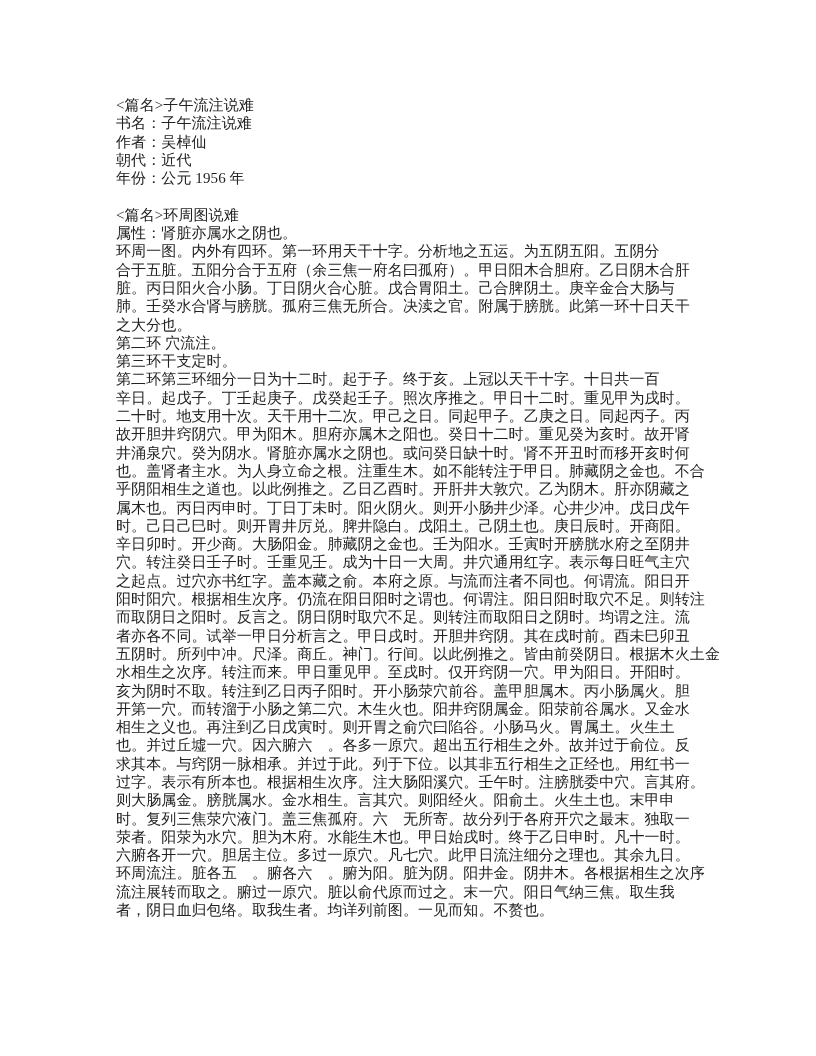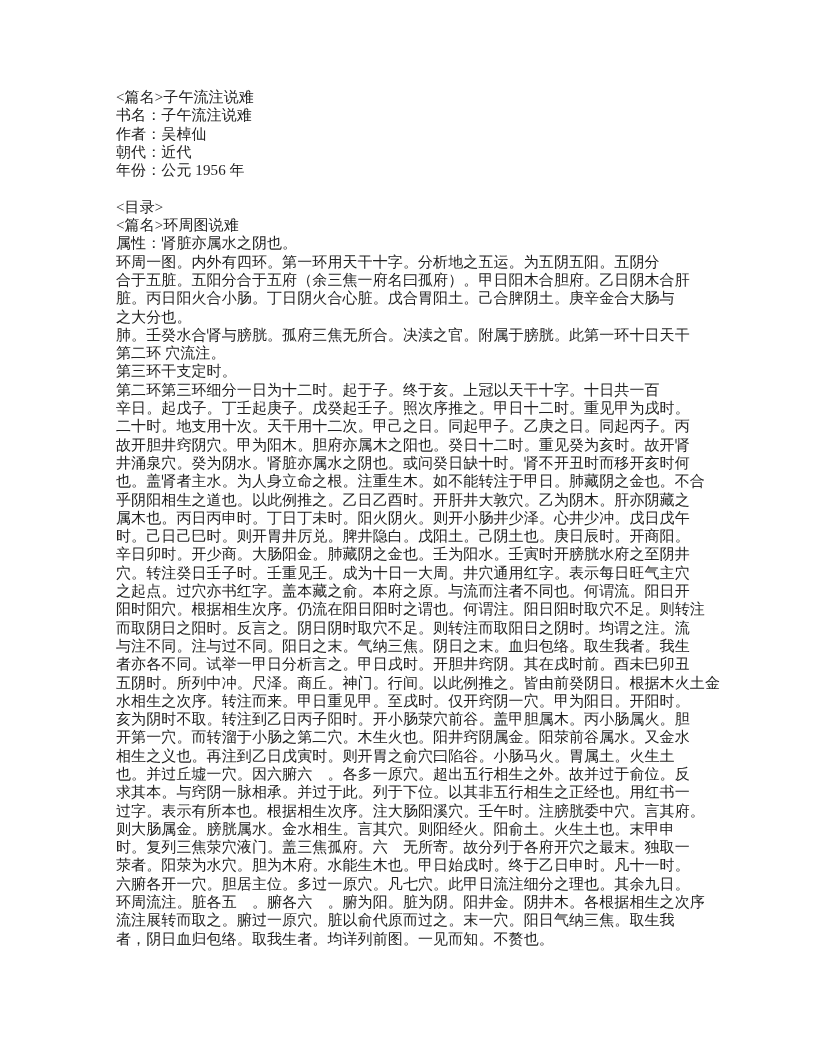--- a/index.html
+++ b/index.html
@@ -10,21 +10,21 @@
   .page {
     position: relative;
     width: 816px;
     height: 1056px;
     background: #ffffff;
     overflow: hidden;
     box-sizing: border-box;
   }
   .content {
     position: absolute;
-    top: 88px;
+    top: 96px;
     left: 116px;
     right: 100px;
     color: #222222;
     font-family: "Liberation Serif", "DejaVu Serif", serif;
     font-size: 15px;
     line-height: 18.3px;
     letter-spacing: 0.1px;
   }
   .line {
     white-space: pre;
@@ -44,45 +44,43 @@
       <div class="line">&lt;篇名&gt;子午流注说难</div>
       <div class="line">书名：子午流注说难</div>
       <div class="line">作者：吴棹仙</div>
       <div class="line">朝代：近代</div>
       <div class="line">年份：公元 1956 年</div>
     </section>
 
     <div class="spacer"></div>
 
     <section>
-        <div class="line">&lt;目录&gt;</div>
         <div class="line">&lt;篇名&gt;环周图说难</div>
         <div class="line">属性：肾脏亦属水之阴也。</div>
         <div class="line">环周一图。内外有四环。第一环用天干十字。分析地之五运。为五阴五阳。五阴分</div>
         <div class="line">合于五脏。五阳分合于五府（余三焦一府名曰孤府）。甲日阳木合胆府。乙日阴木合肝</div>
         <div class="line">脏。丙日阳火合小肠。丁日阴火合心脏。戊合胃阳土。己合脾阴土。庚辛金合大肠与</div>
+        <div class="line">肺。壬癸水合肾与膀胱。孤府三焦无所合。决渎之官。附属于膀胱。此第一环十日天干</div>
         <div class="line">之大分也。</div>
-        <div class="line">肺。壬癸水合肾与膀胱。孤府三焦无所合。决渎之官。附属于膀胱。此第一环十日天干</div>
         <div class="line">第二环 穴流注。</div>
         <div class="line">第三环干支定时。</div>
         <div class="line">第二环第三环细分一日为十二时。起于子。终于亥。上冠以天干十字。十日共一百</div>
         <div class="line">辛日。起戊子。丁壬起庚子。戊癸起壬子。照次序推之。甲日十二时。重见甲为戌时。</div>
         <div class="line">二十时。地支用十次。天干用十二次。甲己之日。同起甲子。乙庚之日。同起丙子。丙</div>
         <div class="line">故开胆井窍阴穴。甲为阳木。胆府亦属木之阳也。癸日十二时。重见癸为亥时。故开肾</div>
         <div class="line">井涌泉穴。癸为阴水。肾脏亦属水之阴也。或问癸日缺十时。肾不开丑时而移开亥时何</div>
         <div class="line">也。盖肾者主水。为人身立命之根。注重生木。如不能转注于甲日。肺藏阴之金也。不合</div>
         <div class="line">乎阴阳相生之道也。以此例推之。乙日乙酉时。开肝井大敦穴。乙为阴木。肝亦阴藏之</div>
         <div class="line">属木也。丙日丙申时。丁日丁未时。阳火阴火。则开小肠井少泽。心井少冲。戊日戊午</div>
         <div class="line">时。己日己巳时。则开胃井厉兑。脾井隐白。戊阳土。己阴土也。庚日辰时。开商阳。</div>
         <div class="line">辛日卯时。开少商。大肠阳金。肺藏阴之金也。壬为阳水。壬寅时开膀胱水府之至阴井</div>
         <div class="line">穴。转注癸日壬子时。壬重见壬。成为十日一大周。井穴通用红字。表示每日旺气主穴</div>
         <div class="line">之起点。过穴亦书红字。盖本藏之俞。本府之原。与流而注者不同也。何谓流。阳日开</div>
         <div class="line">阳时阳穴。根据相生次序。仍流在阳日阳时之谓也。何谓注。阳日阳时取穴不足。则转注</div>
         <div class="line">而取阴日之阳时。反言之。阴日阴时取穴不足。则转注而取阳日之阴时。均谓之注。流</div>
-        <div class="line">与注不同。注与过不同。阳日之末。气纳三焦。阴日之末。血归包络。取生我者。我生</div>
         <div class="line">者亦各不同。试举一甲日分析言之。甲日戌时。开胆井窍阴。其在戌时前。酉未巳卯丑</div>
         <div class="line">五阴时。所列中冲。尺泽。商丘。神门。行间。以此例推之。皆由前癸阴日。根据木火土金</div>
         <div class="line">水相生之次序。转注而来。甲日重见甲。至戌时。仅开窍阴一穴。甲为阳日。开阳时。</div>
         <div class="line">亥为阴时不取。转注到乙日丙子阳时。开小肠荥穴前谷。盖甲胆属木。丙小肠属火。胆</div>
         <div class="line">开第一穴。而转溜于小肠之第二穴。木生火也。阳井窍阴属金。阳荥前谷属水。又金水</div>
         <div class="line">相生之义也。再注到乙日戊寅时。则开胃之俞穴曰陷谷。小肠马火。胃属土。火生土</div>
         <div class="line">也。并过丘墟一穴。因六腑六　。各多一原穴。超出五行相生之外。故并过于俞位。反</div>
         <div class="line">求其本。与窍阴一脉相承。并过于此。列于下位。以其非五行相生之正经也。用红书一</div>
         <div class="line">过字。表示有所本也。根据相生次序。注大肠阳溪穴。壬午时。注膀胱委中穴。言其府。</div>
         <div class="line">则大肠属金。膀胱属水。金水相生。言其穴。则阳经火。阳俞土。火生土也。末甲申</div>

